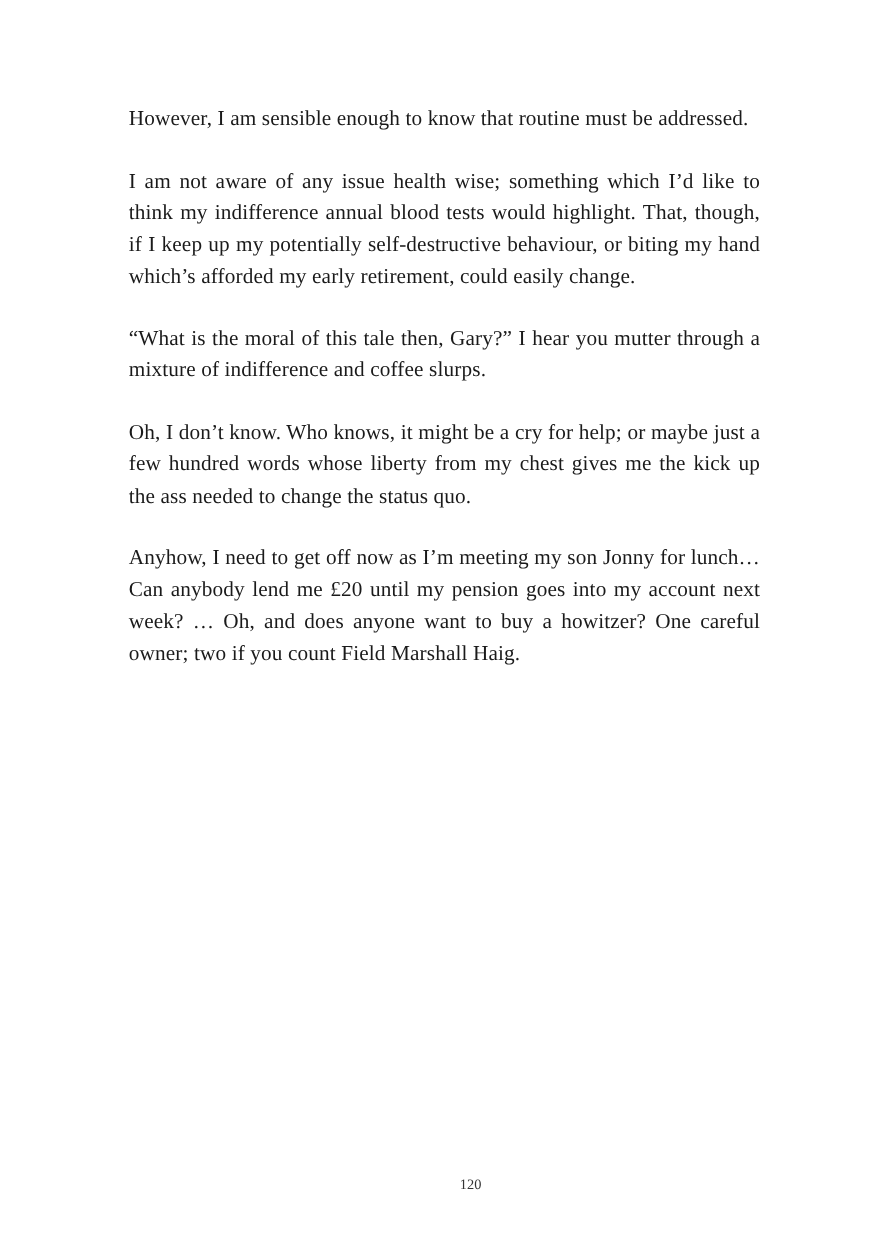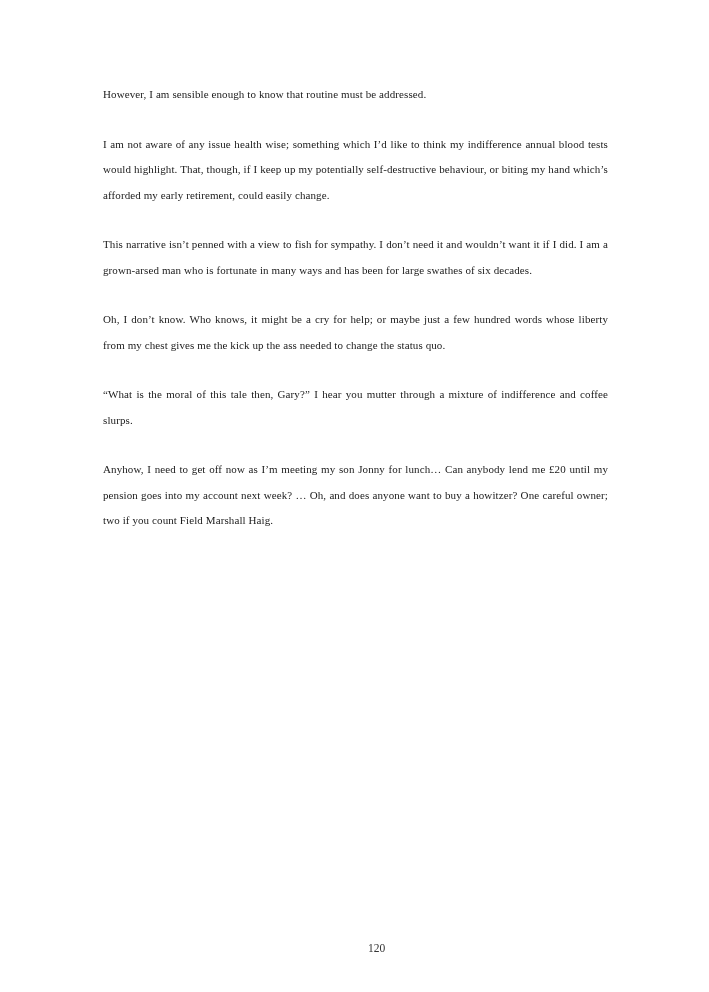--- a/index.html
+++ b/index.html
@@ -18,21 +18,21 @@
     overflow: hidden;
   }
   .text-block {
     position: absolute;
     top: 82px;
     left: 103px;
     width: 505px;
   }
   .text-block p {
     margin: 0 0 24px 0;
-    font-size: 11px;
+    font-size: 17px;
     line-height: 25.5px;
     text-align: justify;
     text-justify: inter-word;
     letter-spacing: 0.1px;
   }
   .page-number {
     position: absolute;
     bottom: 38px;
     left: 0;
     width: 100%;
@@ -42,19 +42,18 @@
     padding-left: 22px;
   }
 </style>
 </head>
 <body>
 
 <div class="page">
   <div class="text-block">
     <p>However, I am sensible enough to know that routine must be addressed.</p>
     <p>I am not aware of any issue health wise; something which I’d like to think my indifference annual blood tests would highlight. That, though, if I keep up my potentially self-destructive behaviour, or biting my hand which’s afforded my early retirement, could easily change.</p>
-    <p>This narrative isn’t penned with a view to fish for sympathy. I don’t need it and wouldn’t want it if I did. I am a grown-arsed man who is fortunate in many ways and has been for large swathes of six decades.</p>
+    <p>“What is the moral of this tale then, Gary?” I hear you mutter through a mixture of indifference and coffee slurps.</p>
     <p>Oh, I don’t know. Who knows, it might be a cry for help; or maybe just a few hundred words whose liberty from my chest gives me the kick up the ass needed to change the status quo.</p>
-    <p>“What is the moral of this tale then, Gary?” I hear you mutter through a mixture of indifference and coffee slurps.</p>
     <p>Anyhow, I need to get off now as I’m meeting my son Jonny for lunch… Can anybody lend me £20 until my pension goes into my account next week? … Oh, and does anyone want to buy a howitzer? One careful owner; two if you count Field Marshall Haig.</p>
   </div>
   <div class="page-number">120</div>
 </div>
 
 </body></html>

